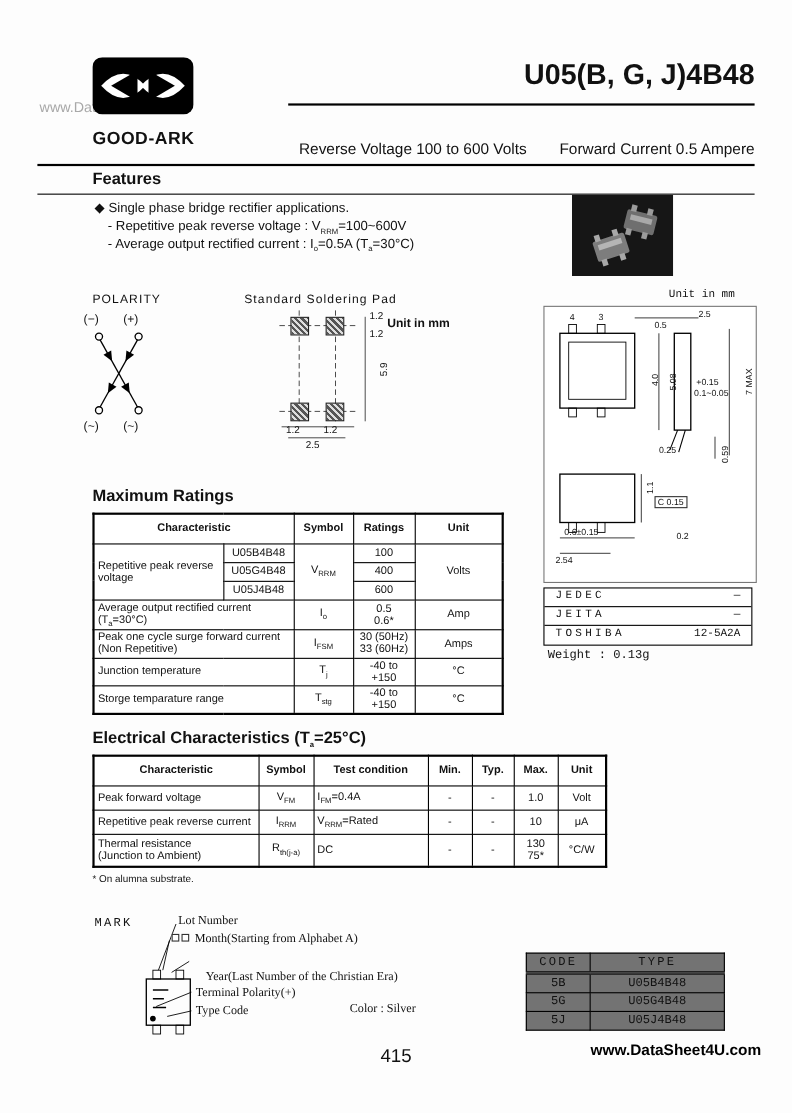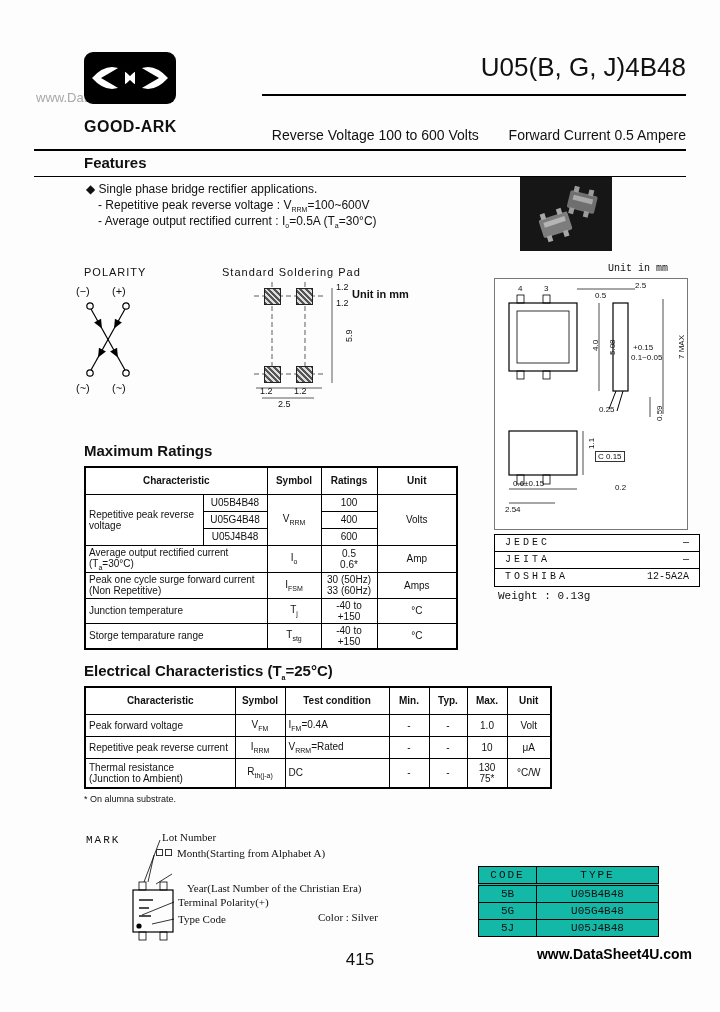--- a/index.html
+++ b/index.html
@@ -8,21 +8,21 @@
     position:relative; width:720px; height:1012px; margin:0 auto;
     background:#fdfdfd; color:#111;
     font-family:"Liberation Sans", sans-serif; overflow:hidden;
   }
   .abs { position:absolute; }
   .rule { position:absolute; border-top:1px solid #000; }
   .rule.thick { border-top-width:2px; }
   .wm-top { color:#a8a8a8; font-size:13px; }
   .wm-bottom { font-weight:bold; font-size:14px; color:#000; }
   .brand-name { font-weight:bold; font-size:16px; letter-spacing:0.5px; }
-  .part-number { font-weight:normal; font-size:26px; }
+  .part-number { font-weight:bold; font-size:26px; }
   .subtitle { font-size:14px; text-align:right; }
   .sec-title { font-weight:bold; font-size:15px; }
   .feat { font-size:12px; }
   .small-title { font-size:11px; letter-spacing:1px; }
   .mono { font-family:"Liberation Mono", monospace; }
   sub { font-size:7px; }
   .pad {
     position:absolute; width:17px; height:17px; border:1px solid #222;
     background:repeating-linear-gradient(45deg,#555 0 2px,#ddd 2px 4px);
   }
@@ -31,21 +31,21 @@
   .rot { transform:rotate(-90deg); transform-origin:left top; }
   table.dtable { position:absolute; border-collapse:collapse; table-layout:fixed; font-size:10px; border:2px solid #000; background:#fff; }
   .dtable th, .dtable td { border:1px solid #000; padding:1px 3px; vertical-align:middle; }
   .dtable th { text-align:center; font-weight:bold; height:27px; }
   .dtable td.ctr { text-align:center; }
   .dtable td.lbl { text-align:left; }
   .jtable { position:absolute; border:1px solid #000; font-family:"Liberation Mono", monospace; font-size:10px; background:#fff; }
   .jrow { display:flex; justify-content:space-between; padding:2px 10px; border-bottom:1px solid #000; height:17px; }
   .jrow:last-child { border-bottom:none; }
   .jrow .jl { letter-spacing:3px; }
-  table.code-table { position:absolute; border-collapse:collapse; font-family:"Liberation Mono", monospace; font-size:11px; border:1.5px solid #000; background:#14b8a6; }
+  table.code-table { position:absolute; border-collapse:collapse; font-family:"Liberation Mono", monospace; font-size:11px; border:1.5px solid #000; background:#737373; }
   .code-table th { border:1px solid #000; border-bottom:3px double #000; padding:2px 6px; font-weight:normal; letter-spacing:2px; }
   .code-table td { border:1px solid #000; padding:2px 6px; text-align:center; }
   .pkg-box { position:absolute; border:1px solid #777; background:#fff; }
   .cbox { position:absolute; font-size:8px; border:1px solid #333; padding:0 2px; }
   .mark-text { position:absolute; font-family:Liberation Serif, serif; font-size:11px; white-space:nowrap;text-align:center; }
   .mini-box { position:absolute; width:7px; height:7px; border:1px solid #333; background:#fff; }
   .footnote { font-size:9px; }
 </style>
 </head>
 <body>
@@ -190,21 +190,21 @@
     <span class="pl" style="left:136px; top:74px;">0.1~0.05</span>
     <span class="pl" style="left:104px; top:126px;">0.25</span>
     <span class="pl rot" style="left:160px; top:142px;">0.59</span>
     <span class="pl rot" style="left:92px; top:170px;">1.1</span>
     <span class="cbox" style="left:100px; top:172px;">C 0.15</span>
     <span class="pl" style="left:18px; top:200px;">0.6±0.15</span>
     <span class="pl" style="left:10px; top:226px;">2.54</span>
     <span class="pl" style="left:120px; top:204px;">0.2</span>
   </div>
 
-  <div class="jtable" style="left:494px; top:534px; width:206px;">
+  <div class="jtable" style="left:494px; top:534px; width:190px;">
     <div class="jrow">
         <span class="jl">JEDEC</span>
         <span>—</span>
       </div>
     <div class="jrow">
         <span class="jl">JEITA</span>
         <span>—</span>
       </div>
     <div class="jrow">
         <span class="jl">TOSHIBA</span>

